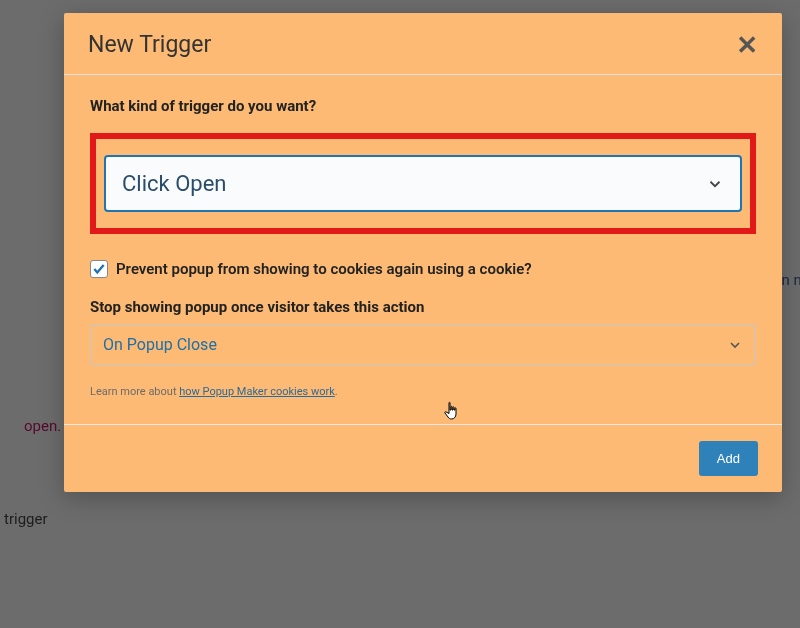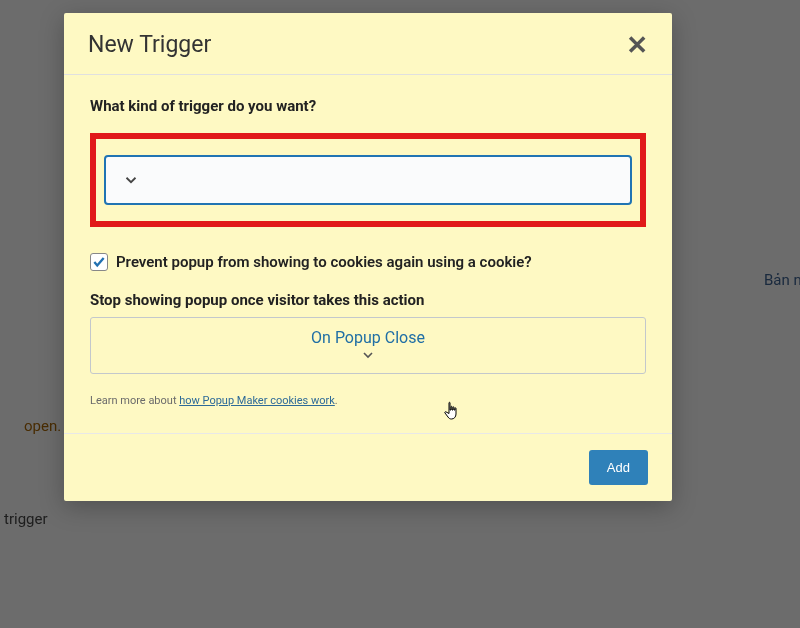--- a/index.html
+++ b/index.html
@@ -13,43 +13,43 @@
     }
     .backdrop {
       position: absolute;
       inset: 0;
       background: rgba(0,0,0,0.55);
     }
     .bg-text-1 {
       position: absolute;
       left: 24px;
       top: 417px;
-      color: #a16207;
+      color: #be185d;
       font-size: 15px;
     }
     .bg-text-2 {
       position: absolute;
       left: 4px;
       top: 510px;
       color: #444;
       font-size: 15px;
     }
     .bg-text-3 {
       position: absolute;
       right: -10px;
       top: 271px;
       color: #3a5d8a;
       font-size: 15px;
     }
     .modal {
       position: absolute;
       left: 64px;
       top: 13px;
-      width: 608px;
-      background: #fef9c3;
+      width: 718px;
+      background: #fdba74;
       border-radius: 2px;
       box-shadow: 0 6px 24px rgba(0,0,0,0.25);
     }
     .modal-header {
       display: flex;
       align-items: center;
       justify-content: space-between;
       padding: 18px 24px 16px 24px;
       border-bottom: 1px solid #e0e0e0;
     }
@@ -133,21 +133,20 @@
       border: 1px solid #c3c8cc;
       border-radius: 3px;
       padding: 10px 12px;
       font-size: 16px;
       color: #206fa5;
       display: flex;
       align-items: center;
       justify-content: space-between;
       cursor: pointer;
       margin-bottom: 20px;
-      flex-direction: column;
     }
     .learn-more {
       font-size: 11px;
       color: #6b6b6b;
       margin-bottom: 4px;
     }
     .learn-link {
       color: #2d6a98;
       text-decoration: underline;
       cursor: pointer;
@@ -189,20 +188,21 @@
     <button class="close-btn">
       <span>✕</span>
     </button>
   </div>
 
   <div class="modal-body">
     <div class="section-label">What kind of trigger do you want?</div>
 
     <div class="highlight-box">
       <div class="select-main">
+        <span>Click Open</span>
         <span class="chevron">
           <svg width="18" height="18" viewBox="0 0 24 24" fill="none" stroke="#444" stroke-width="2.4">
               <polyline points="6 9 12 15 18 9"></polyline>
             </svg>
         </span>
       </div>
     </div>
 
     <div class="checkbox-row">
       <div class="checkbox">

